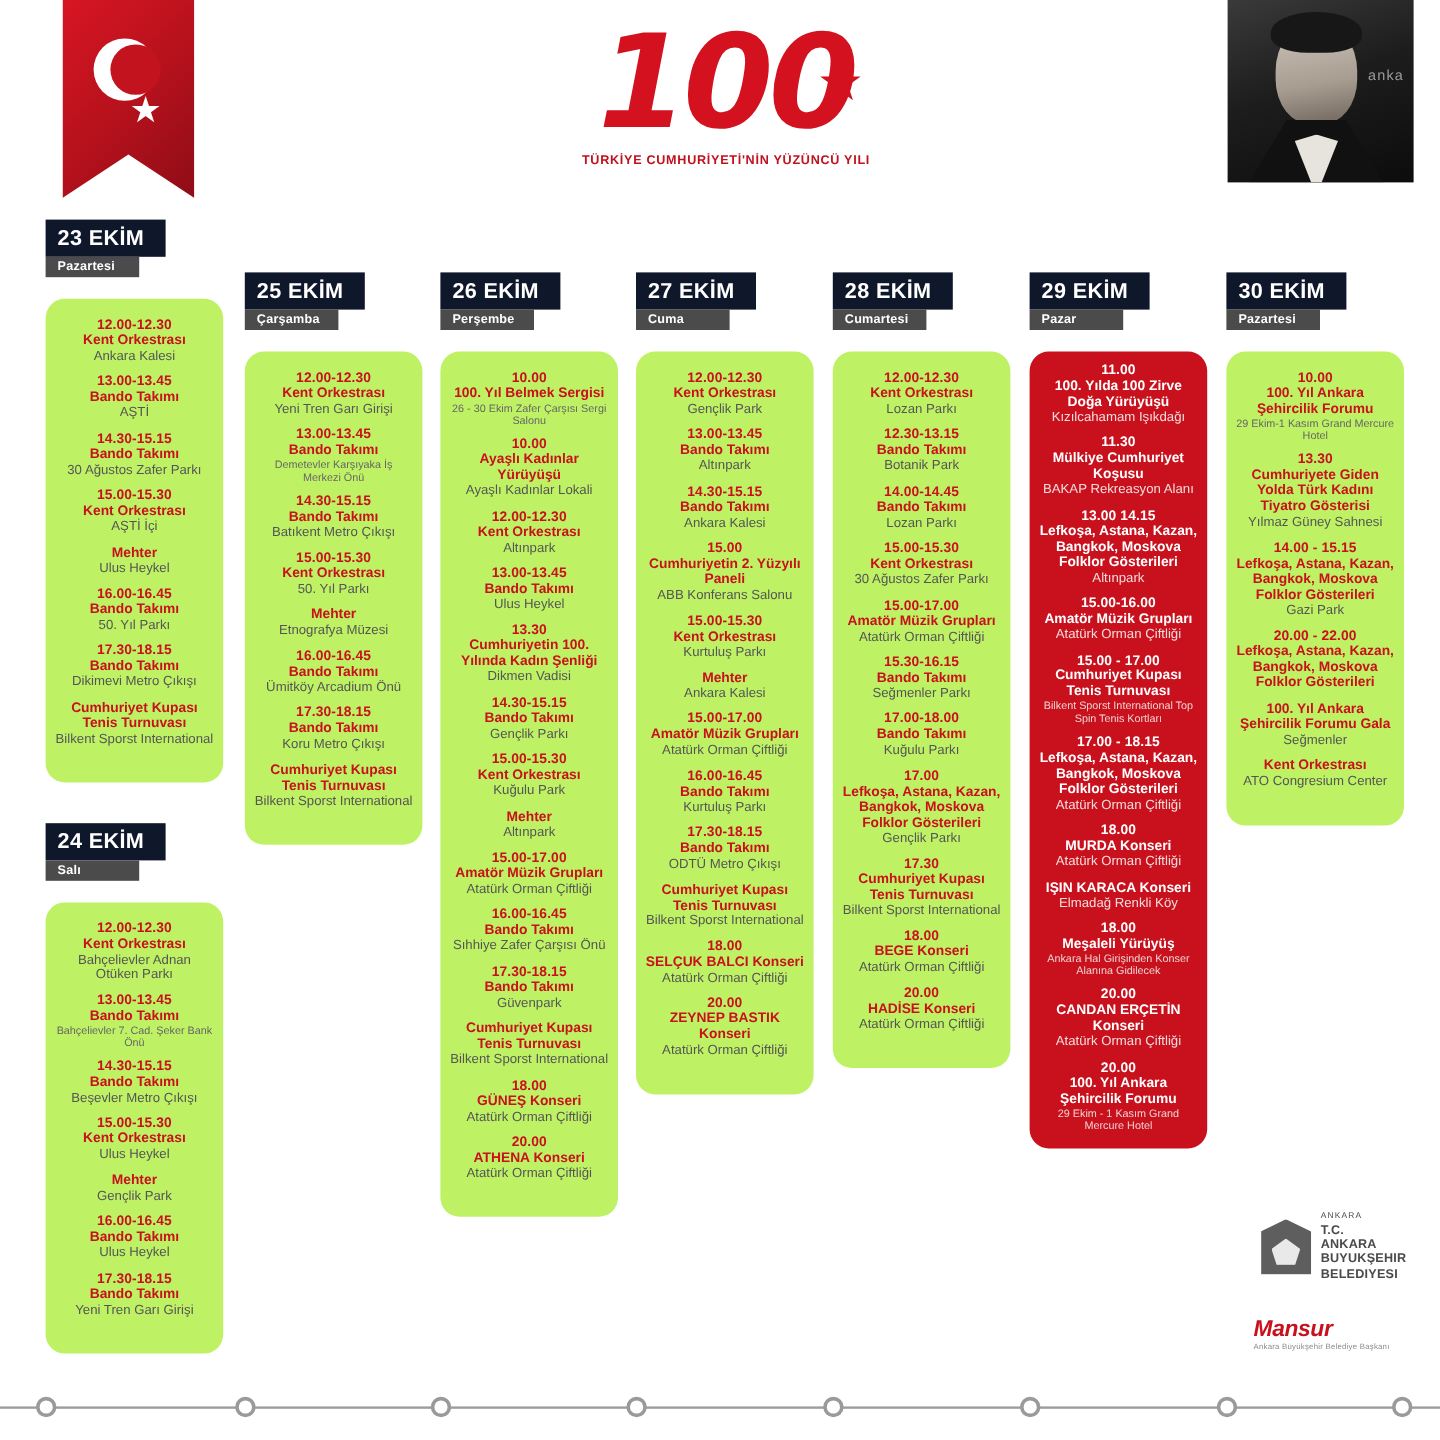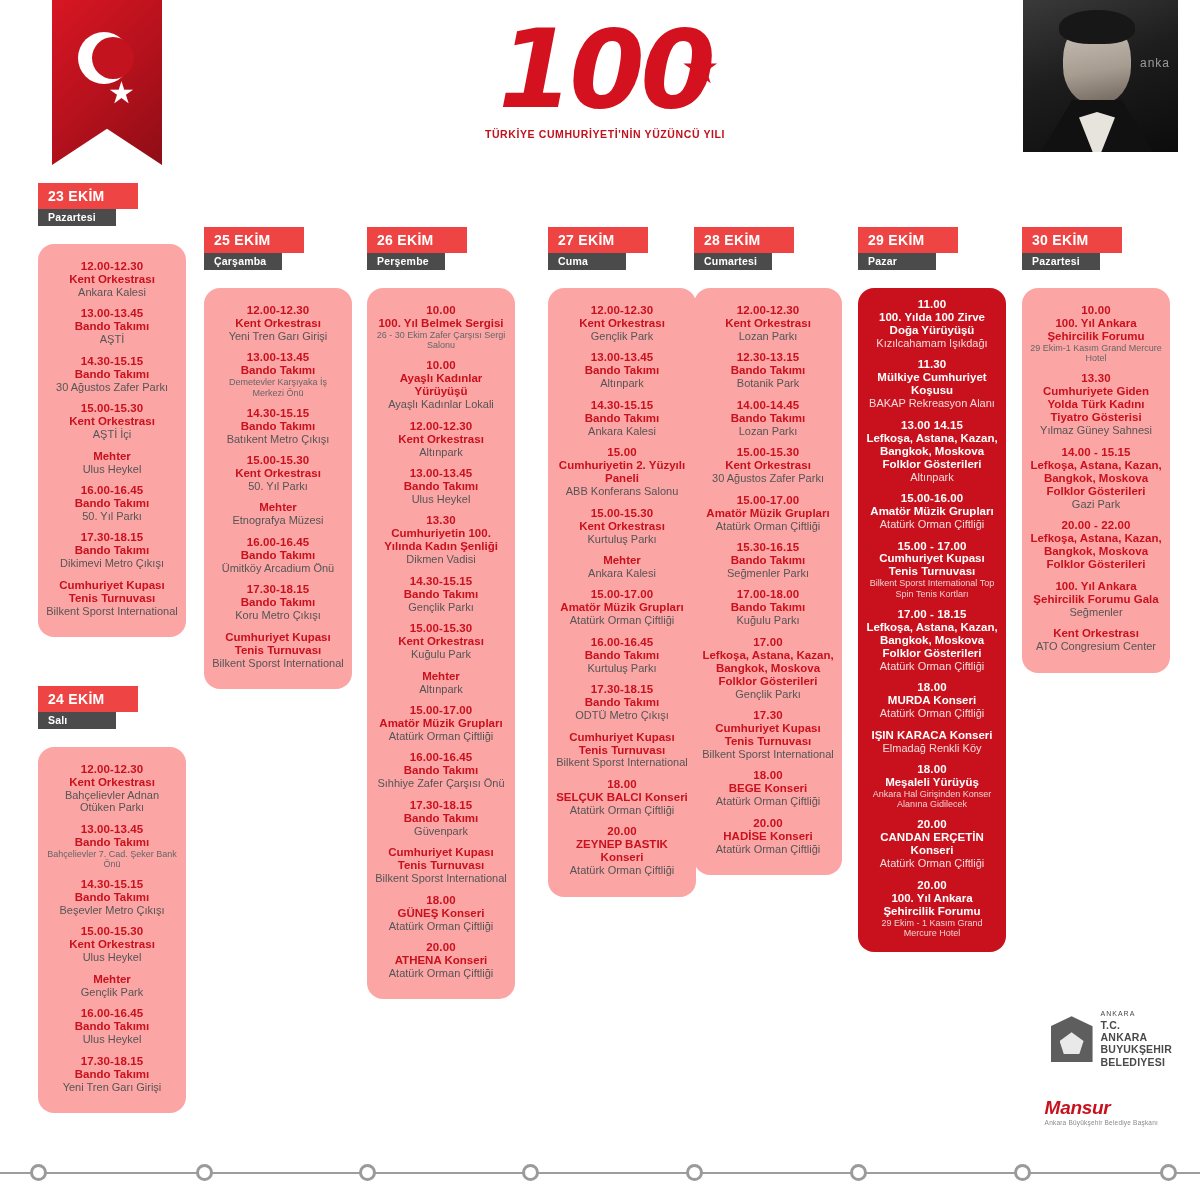--- a/index.html
+++ b/index.html
@@ -105,37 +105,37 @@
     width: 17px; height: 17px; border-radius: 50%;
     background: #fff; border: 3px solid #9a9a9a;
   }
 
   
   .columns { position: absolute; left: 0; top: 183px; right: 0; }
 
   .col { position: absolute; width: 148px; }
 
   .day-tab {
-    background: #ef4444; color: #fff;
-    font-size: 14px; font-weight: bold;
+    background: #0f172a; color: #fff;
+    font-size: 18px; font-weight: bold;
     padding: 5px 0 5px 10px;
     letter-spacing: .3px;
     width: 100px;
   }
   .day-name {
     background: #4b4b4b; color: #fff;
     font-size: 10.5px; font-weight: bold;
     padding: 2px 0 3px 10px;
     width: 78px; margin-bottom: 18px;
     letter-spacing: .2px;
   }
   .card {
-    background: #fca5a5;
+    background: #bef264;
     border-radius: 16px;
-    padding: 16px 8px 20px;
+    padding: 16px 8px 30px;
     text-align: center;
   }
   .card.red {
     background: #c8111d;
     padding: 10px 8px 14px;
   }
   .ev { margin-bottom: 9px; line-height: 1.13; }
   .ev:last-child { margin-bottom: 0; }
   .ev .t {
     color: #c8111d; font-weight: bold; font-size: 11.5px;
@@ -404,21 +404,21 @@
           <div class="n">GÜNEŞ Konseri</div>
           <div class="p">Atatürk Orman Çiftliği</div>
         </div>
         <div class="ev">
           <div class="t">20.00</div>
           <div class="n">ATHENA Konseri</div>
           <div class="p">Atatürk Orman Çiftliği</div>
         </div>
       </div>
     </div>
-    <div class="col" style="left: 548px; top: 44px;">
+    <div class="col" style="left: 530px; top: 44px;">
       <div class="day-tab">27 EKİM</div>
       <div class="day-name">Cuma</div>
       <div class="card">
         <div class="ev">
           <div class="t">12.00-12.30</div>
           <div class="n">Kent Orkestrası</div>
           <div class="p">Gençlik Park</div>
         </div>
         <div class="ev">
           <div class="t">13.00-13.45</div>

